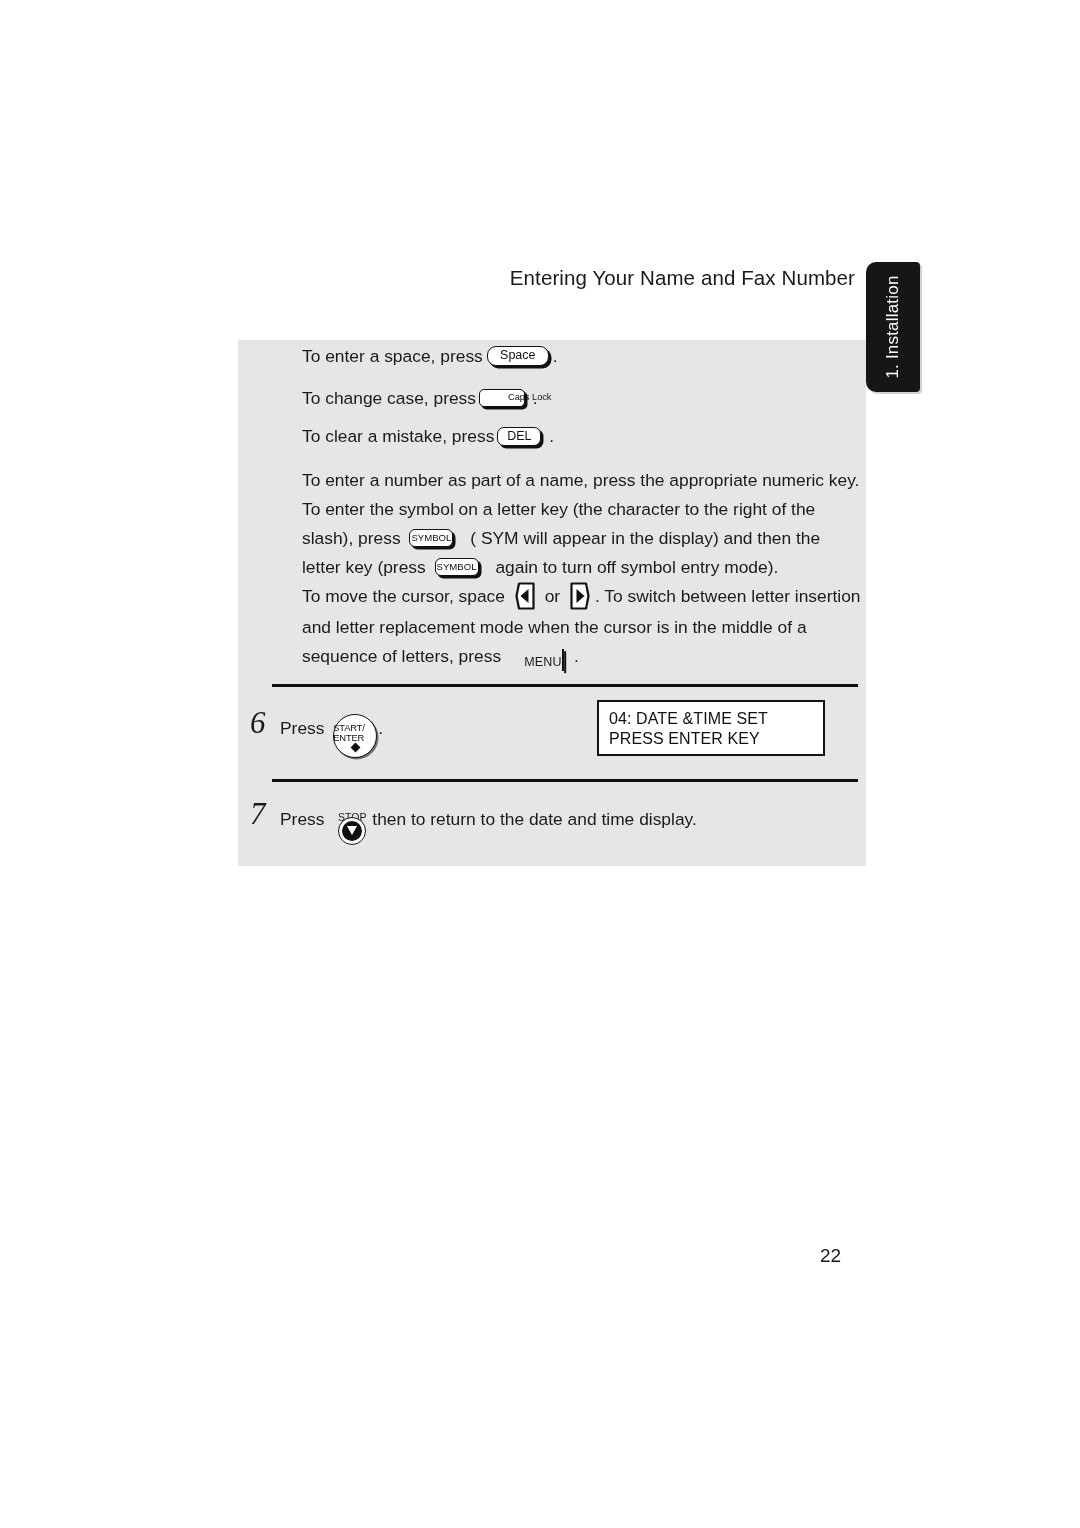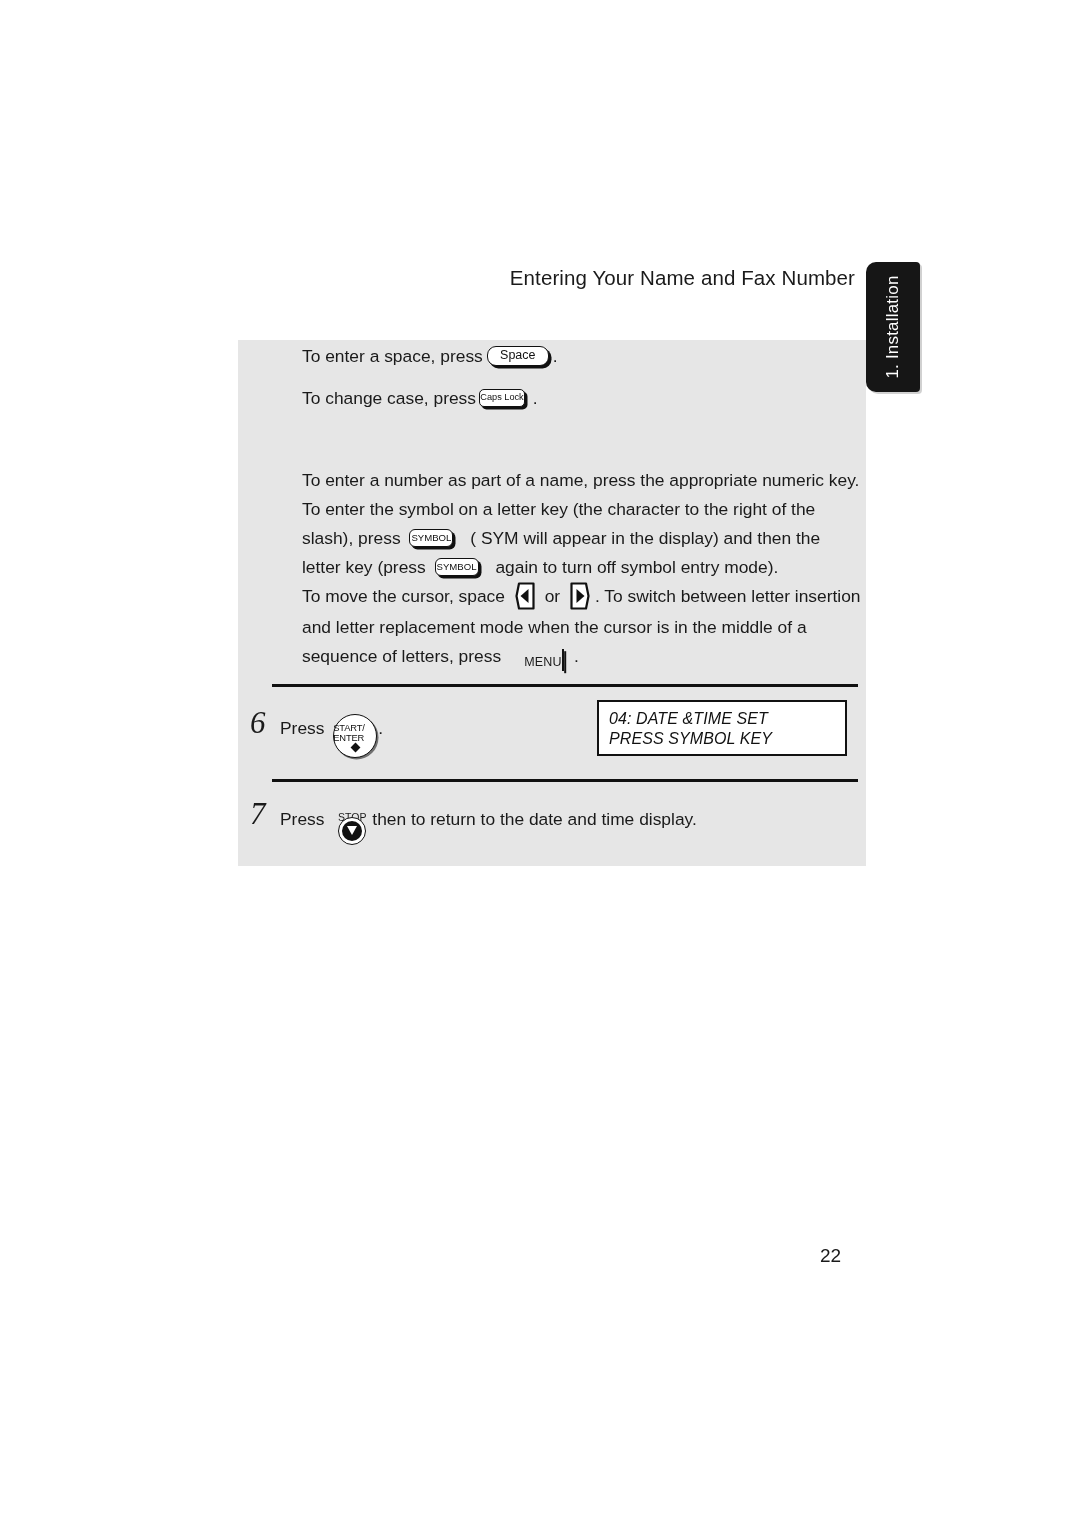--- a/index.html
+++ b/index.html
@@ -94,20 +94,21 @@
   }
   .key-space {
     width: 62px; height: 20px; line-height: 17px;
     font-size: 12.5px; border-radius: 9px;
     margin: 0 4px 2px 4px;
   }
   .key-caps {
     width: 46px; height: 18px; line-height: 15px;
     font-size: 9.2px; border-radius: 5px;
     margin: 0 3px 2px 3px;
+    padding-left: 28px;
   }
   .key-del {
     width: 44px; height: 19px; line-height: 16px;
     font-size: 12.5px; border-radius: 7px;
     margin: 0 3px 2px 3px;
   }
   .key-symbol {
     width: 44px; height: 18px; line-height: 15px;
     font-size: 9.6px; border-radius: 6px;
     margin: 0 12px 2px 4px;
@@ -265,27 +266,26 @@
   .step6-num  { left: 250px; top: 705px; }
   .step6-text { left: 280px; top: 714px; }
   .step7-num  { left: 250px; top: 796px; }
   .step7-text { left: 280px; top: 805px; }
 
   
   .lcd {
     position: absolute;
     left: 597px;
     top: 700px;
-    width: 250px;
+    width: 228px;
     height: 56px;
     background: #ffffff;
     border: 2.6px solid #111;
     box-sizing: border-box;
     padding: 7px 0 0 10px;
-    font-style: italic;
   }
   .lcd-line {
     font-size: 16px;
     line-height: 20px;
     color: #111;
     letter-spacing: 0.1px;
     white-space: nowrap;
   }
 
   
@@ -309,20 +309,23 @@
 <div class="panel">
 
   <div class="para l1">
     <span>To enter a space, press</span><span class="key key-space">Space</span><span>.</span>
   </div>
 
   <div class="para l2">
     <span>To change case, press</span><span class="key key-caps">Caps Lock</span>&nbsp;<span>.</span>
   </div>
 
+  <div class="para l3">
+    <span>To clear a mistake, press</span><span class="key key-del">DEL</span>&nbsp;<span>.</span>
+  </div>
 
   <div class="para wrap l4">
     <span>To enter a number as part of a name, press the appropriate numeric key. To enter the symbol on a letter key (the character to the right of the slash), press</span>
     <span class="key key-symbol">SYMBOL</span>
     <span>( SYM  will appear in the display) and then the letter key (press</span>
     <span class="key key-symbol">SYMBOL</span>
     <span>again to turn off symbol entry mode).</span>
   </div>
 
   <div class="para wrap l5">
@@ -356,21 +359,21 @@
   <span class="key-start">
     <span class="ring"></span>
     <span class="t1">START/</span>
     <span class="t2">ENTER</span>
     <span class="dia"></span>
   </span><span>.</span>
 </div>
 
 <div class="lcd">
   <div class="lcd-line">04: DATE &amp;TIME SET</div>
-  <div class="lcd-line">PRESS SYMBOL KEY</div>
+  <div class="lcd-line">PRESS ENTER KEY</div>
 </div>
 
 <div class="step-num step7-num">7</div>
 <div class="step-text step7-text">
   <span>Press</span>
   <span class="key-stop">
     <span class="cap">STOP</span>
     <span class="outer"></span>
     <span class="inner"></span>
     <span class="tri"></span>

